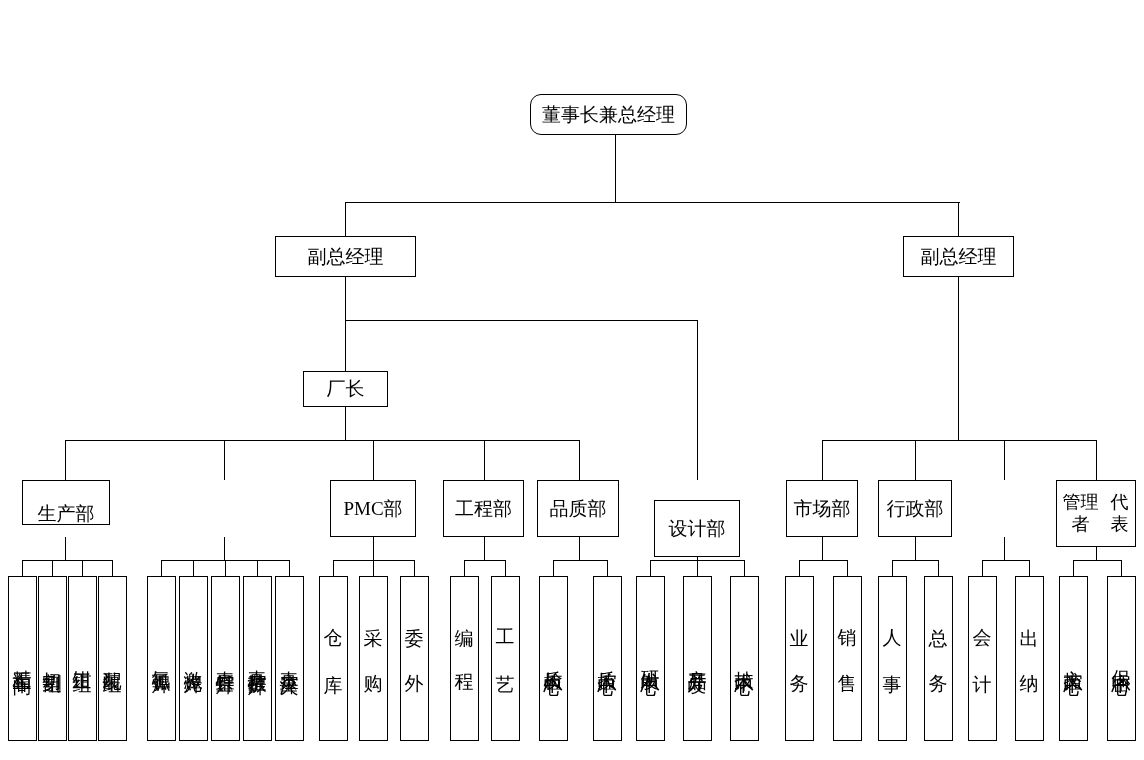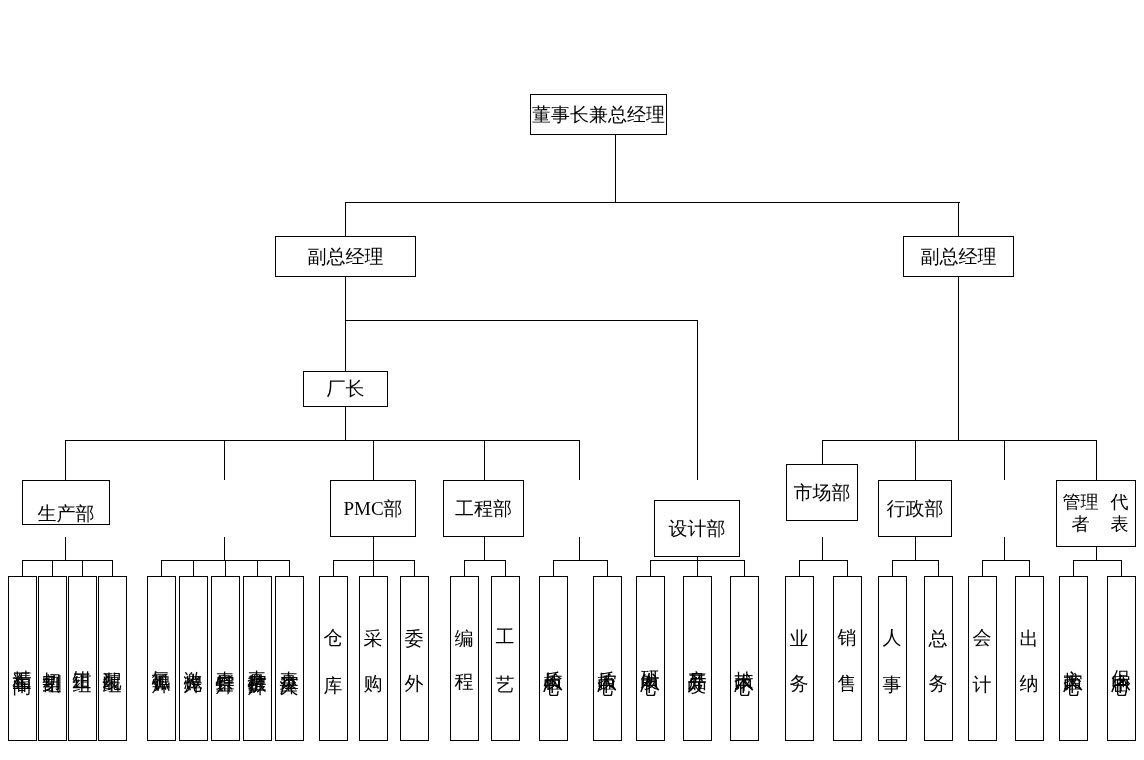--- a/index.html
+++ b/index.html
@@ -158,21 +158,21 @@
   <div class="line v" style="left:1004px; top:537px; height:23px;"></div>
   <div class="line h" style="left:982px; top:560px; width:47px;"></div>
   <div class="line v" style="left:982px; top:560px; height:16px;"></div>
   <div class="line v" style="left:1029px; top:560px; height:16px;"></div>
 
   <div class="line v" style="left:1096px; top:547px; height:13px;"></div>
   <div class="line h" style="left:1073px; top:560px; width:48px;"></div>
   <div class="line v" style="left:1073px; top:560px; height:16px;"></div>
   <div class="line v" style="left:1121px; top:560px; height:16px;"></div>
 
-  <div class="box" style="left:530px; top:94px; width:137px; height:41px;">
+  <div class="box" style="left:530px; top:94px; width:157px; height:41px;border-radius:11px;">
     <span>董事长兼总经理</span>
   </div>
 
   <div class="box" style="left:275px; top:236px; width:141px; height:41px;">
     <span>副总经理</span>
   </div>
 
   <div class="box" style="left:903px; top:236px; width:111px; height:41px;">
     <span>副总经理</span>
   </div>
@@ -183,24 +183,27 @@
 
   <div class="box" style="left:22px; top:480px; width:88px; height:45px;align-items:flex-end;">
     <span>生产部</span>
   </div>
   <div class="box" style="left:330px; top:480px; width:86px; height:57px;">
     <span>PMC部</span>
   </div>
   <div class="box" style="left:443px; top:480px; width:81px; height:57px;">
     <span>工程部</span>
   </div>
+  <div class="box" style="left:537px; top:480px; width:82px; height:57px;">
+    <span>品质部</span>
+  </div>
   <div class="box" style="left:654px; top:500px; width:86px; height:57px;">
     <span>设计部</span>
   </div>
-  <div class="box" style="left:786px; top:464px; width:72px; height:57px;">
+  <div class="box" style="left:786px; top:480px; width:72px; height:57px;">
     <span>市场部</span>
   </div>
   <div class="box" style="left:878px; top:480px; width:74px; height:57px;">
     <span>行政部</span>
   </div>
   <div class="box two-line" style="left:1056px; top:480px; width:80px; height:67px; flex-direction:row;">
     <span>管理者</span>
     <span>代表</span>
   </div>
 

